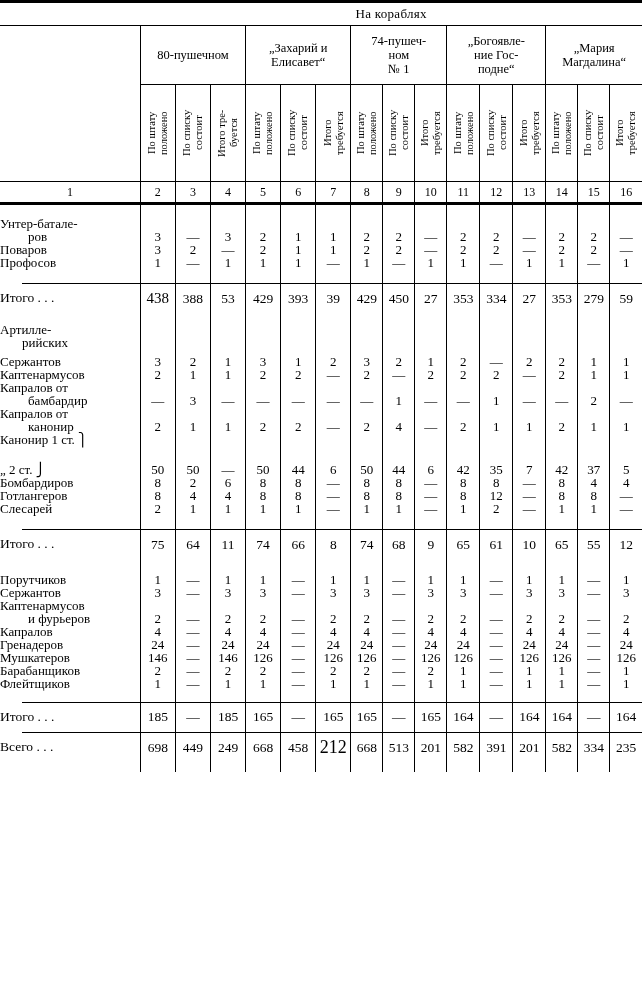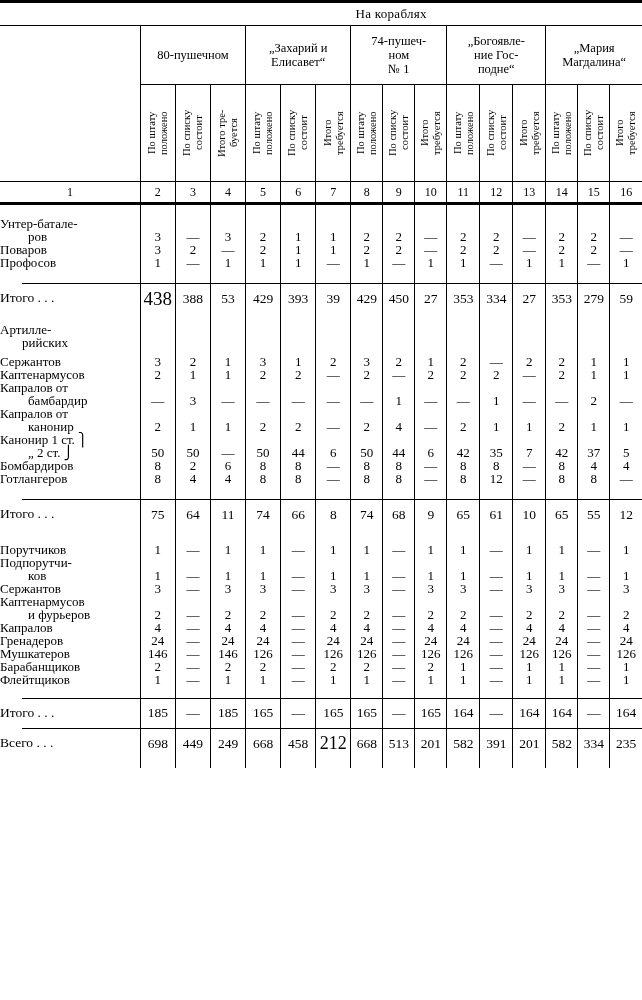--- a/index.html
+++ b/index.html
@@ -335,21 +335,21 @@
           <td class="bl"></td>
           <td class="bl"></td>
           <td class="bl"></td>
           <td class="bl"></td>
           <td class="bl"></td>
           <td class="bl"></td>
           <td class="bl"></td>
         </tr>
         <tr>
           <td class="tot partial-line" style="height: 30px;">Итого . . .</td>
-          <td class="num bl bt" style="font-size: 19px;">438</td>
+          <td class="num bl bt" style="font-size: 15px;">438</td>
           <td class="num bl bt" style="font-size: 13.5px;">388</td>
           <td class="num bl bt" style="font-size: 13.5px;">53</td>
           <td class="num bl bt" style="font-size: 13.5px;">429</td>
           <td class="num bl bt" style="font-size: 13.5px;">393</td>
           <td class="num bl bt" style="font-size: 13.5px;">39</td>
           <td class="num bl bt" style="font-size: 13.5px;">429</td>
           <td class="num bl bt" style="font-size: 13.5px;">450</td>
           <td class="num bl bt" style="font-size: 13.5px;">27</td>
           <td class="num bl bt" style="font-size: 13.5px;">353</td>
           <td class="num bl bt" style="font-size: 13.5px;">334</td>
@@ -489,21 +489,21 @@
           <td class="num bl" style="vertical-align: bottom;">2</td>
           <td class="num bl" style="vertical-align: bottom;">1</td>
           <td class="num bl" style="vertical-align: bottom;">1</td>
           <td class="num bl" style="vertical-align: bottom;">2</td>
           <td class="num bl" style="vertical-align: bottom;">1</td>
           <td class="num bl" style="vertical-align: bottom;">1</td>
         </tr>
         <tr>
           <td class="rowlabel" style="line-height: 1;">
             <div>Канонир 1 ст. ⎫</div>
-            <div style="padding-left: 28px;">„        2 ст. ⎭</div>
+            <div style=" margin-top: 17px;">„        2 ст. ⎭</div>
           </td>
           <td class="num bl" style="vertical-align: bottom;">50</td>
           <td class="num bl" style="vertical-align: bottom;">50</td>
           <td class="num bl" style="vertical-align: bottom;">—</td>
           <td class="num bl" style="vertical-align: bottom;">50</td>
           <td class="num bl" style="vertical-align: bottom;">44</td>
           <td class="num bl" style="vertical-align: bottom;">6</td>
           <td class="num bl" style="vertical-align: bottom;">50</td>
           <td class="num bl" style="vertical-align: bottom;">44</td>
           <td class="num bl" style="vertical-align: bottom;">6</td>
@@ -541,20 +541,38 @@
           <td class="num bl">8</td>
           <td class="num bl">—</td>
           <td class="num bl">8</td>
           <td class="num bl">8</td>
           <td class="num bl">—</td>
           <td class="num bl">8</td>
           <td class="num bl">12</td>
           <td class="num bl">—</td>
           <td class="num bl">8</td>
           <td class="num bl">8</td>
+          <td class="num bl">—</td>
+        </tr>
+        <tr>
+          <td class="rowlabel">Слесарей</td>
+          <td class="num bl">2</td>
+          <td class="num bl">1</td>
+          <td class="num bl">1</td>
+          <td class="num bl">1</td>
+          <td class="num bl">1</td>
+          <td class="num bl">—</td>
+          <td class="num bl">1</td>
+          <td class="num bl">1</td>
+          <td class="num bl">—</td>
+          <td class="num bl">1</td>
+          <td class="num bl">2</td>
+          <td class="num bl">—</td>
+          <td class="num bl">1</td>
+          <td class="num bl">1</td>
           <td class="num bl">—</td>
         </tr>
         <tr>
           <td style="height: 14px;"></td>
           <td class="bl"></td>
           <td class="bl"></td>
           <td class="bl"></td>
           <td class="bl"></td>
           <td class="bl"></td>
           <td class="bl"></td>
@@ -634,41 +652,20 @@
           <td class="num bl">—</td>
           <td class="num bl">1</td>
           <td class="num bl">1</td>
           <td class="num bl">—</td>
           <td class="num bl">1</td>
           <td class="num bl">1</td>
           <td class="num bl">—</td>
           <td class="num bl">1</td>
         </tr>
         <tr>
-          <td class="rowlabel" style="line-height: 1;">
-            <div>Подпорутчи-</div>
-            <div style="padding-left: 28px;">ков</div>
-          </td>
-          <td class="num bl" style="vertical-align: bottom;">1</td>
-          <td class="num bl" style="vertical-align: bottom;">—</td>
-          <td class="num bl" style="vertical-align: bottom;">1</td>
-          <td class="num bl" style="vertical-align: bottom;">1</td>
-          <td class="num bl" style="vertical-align: bottom;">—</td>
-          <td class="num bl" style="vertical-align: bottom;">1</td>
-          <td class="num bl" style="vertical-align: bottom;">1</td>
-          <td class="num bl" style="vertical-align: bottom;">—</td>
-          <td class="num bl" style="vertical-align: bottom;">1</td>
-          <td class="num bl" style="vertical-align: bottom;">1</td>
-          <td class="num bl" style="vertical-align: bottom;">—</td>
-          <td class="num bl" style="vertical-align: bottom;">1</td>
-          <td class="num bl" style="vertical-align: bottom;">1</td>
-          <td class="num bl" style="vertical-align: bottom;">—</td>
-          <td class="num bl" style="vertical-align: bottom;">1</td>
-        </tr>
-        <tr>
           <td class="rowlabel">Сержантов</td>
           <td class="num bl">3</td>
           <td class="num bl">—</td>
           <td class="num bl">3</td>
           <td class="num bl">3</td>
           <td class="num bl">—</td>
           <td class="num bl">3</td>
           <td class="num bl">3</td>
           <td class="num bl">—</td>
           <td class="num bl">3</td>

